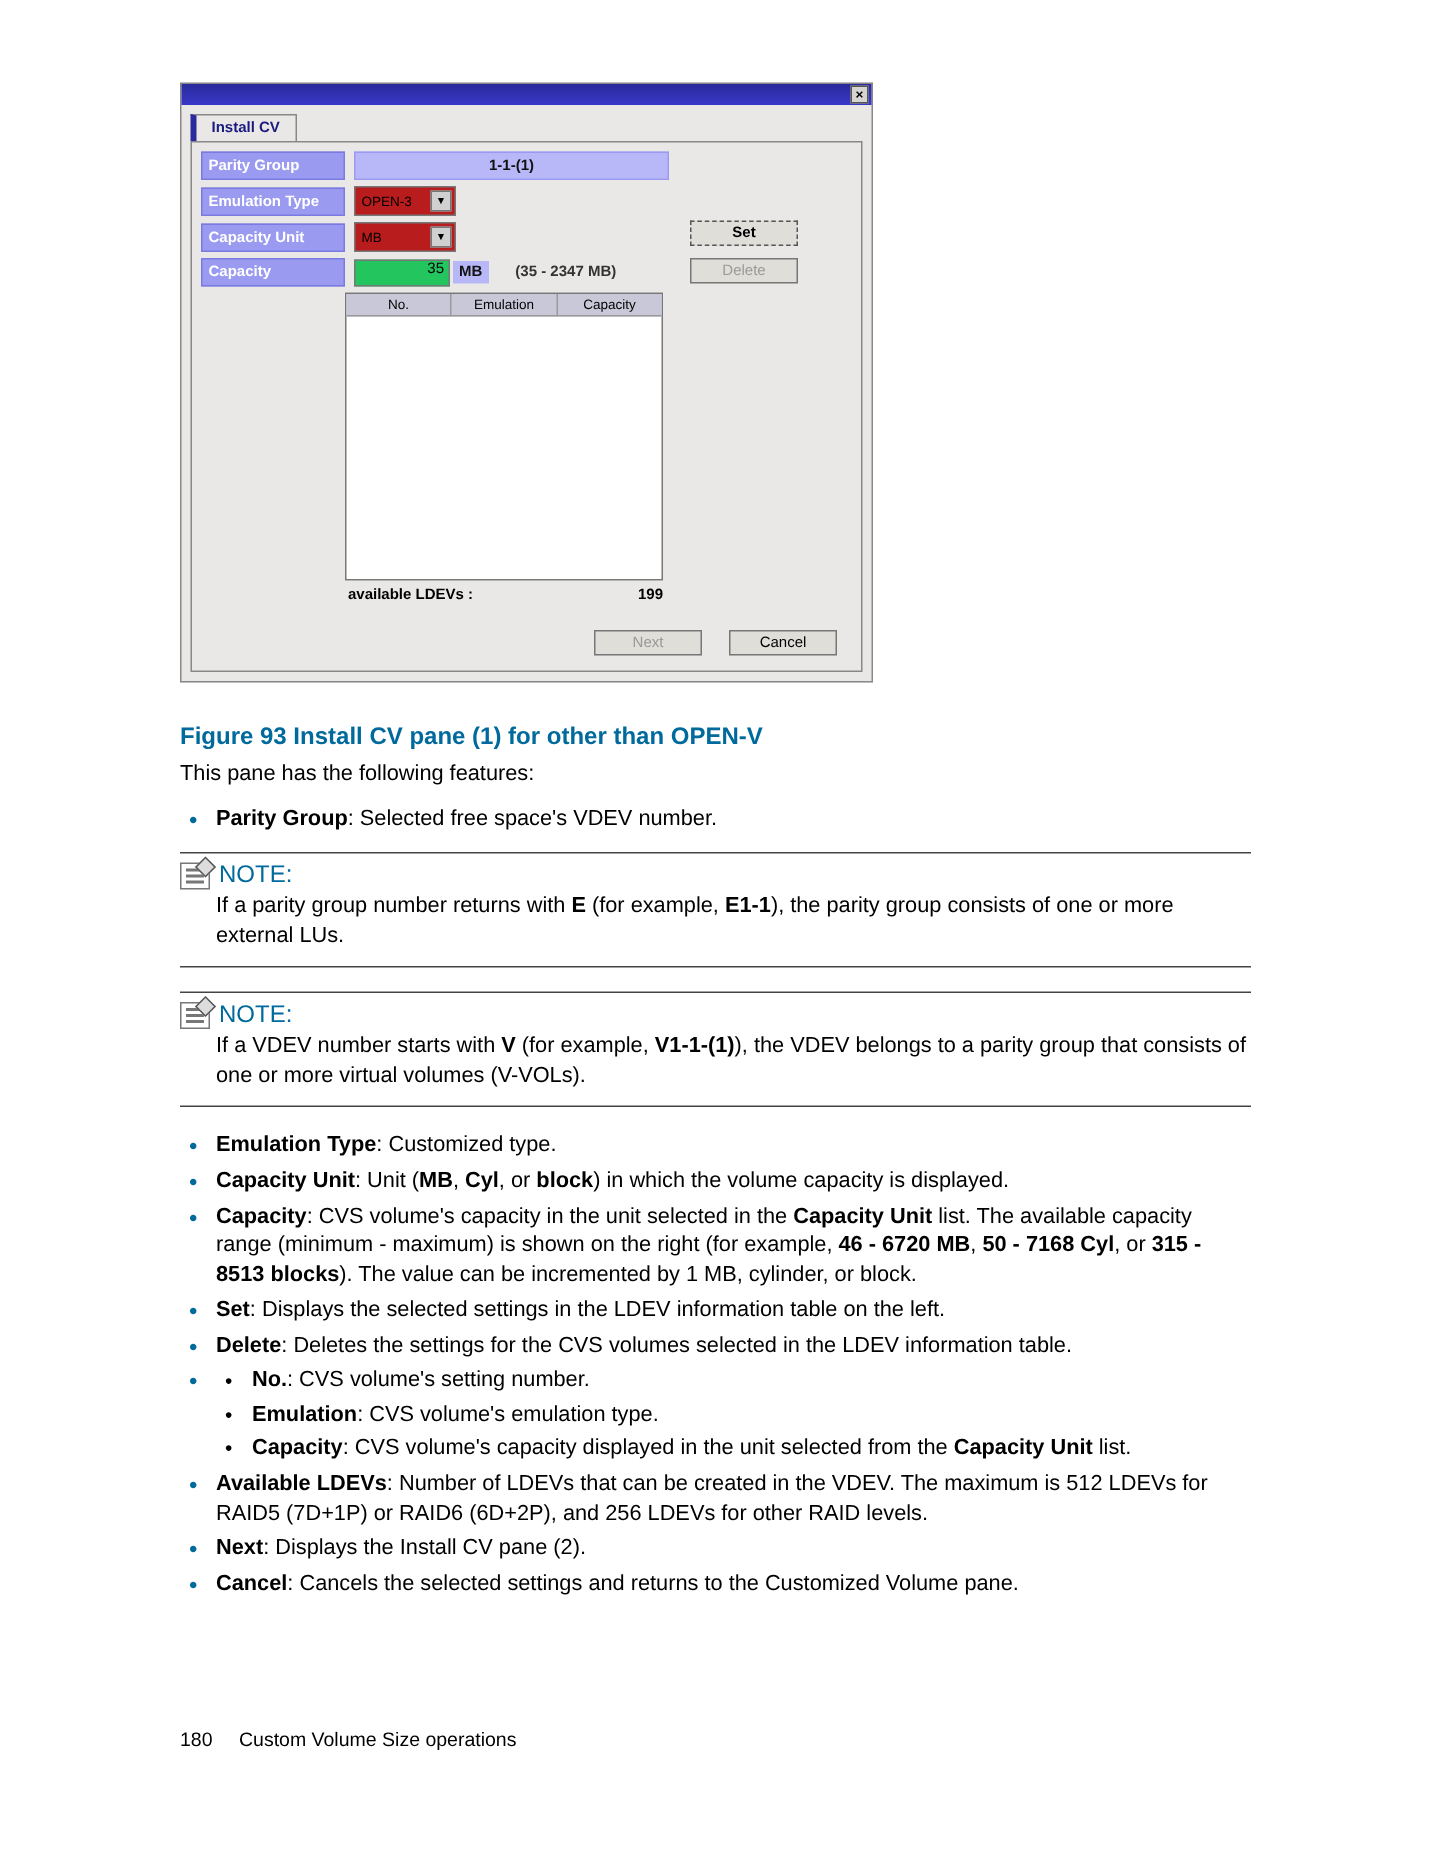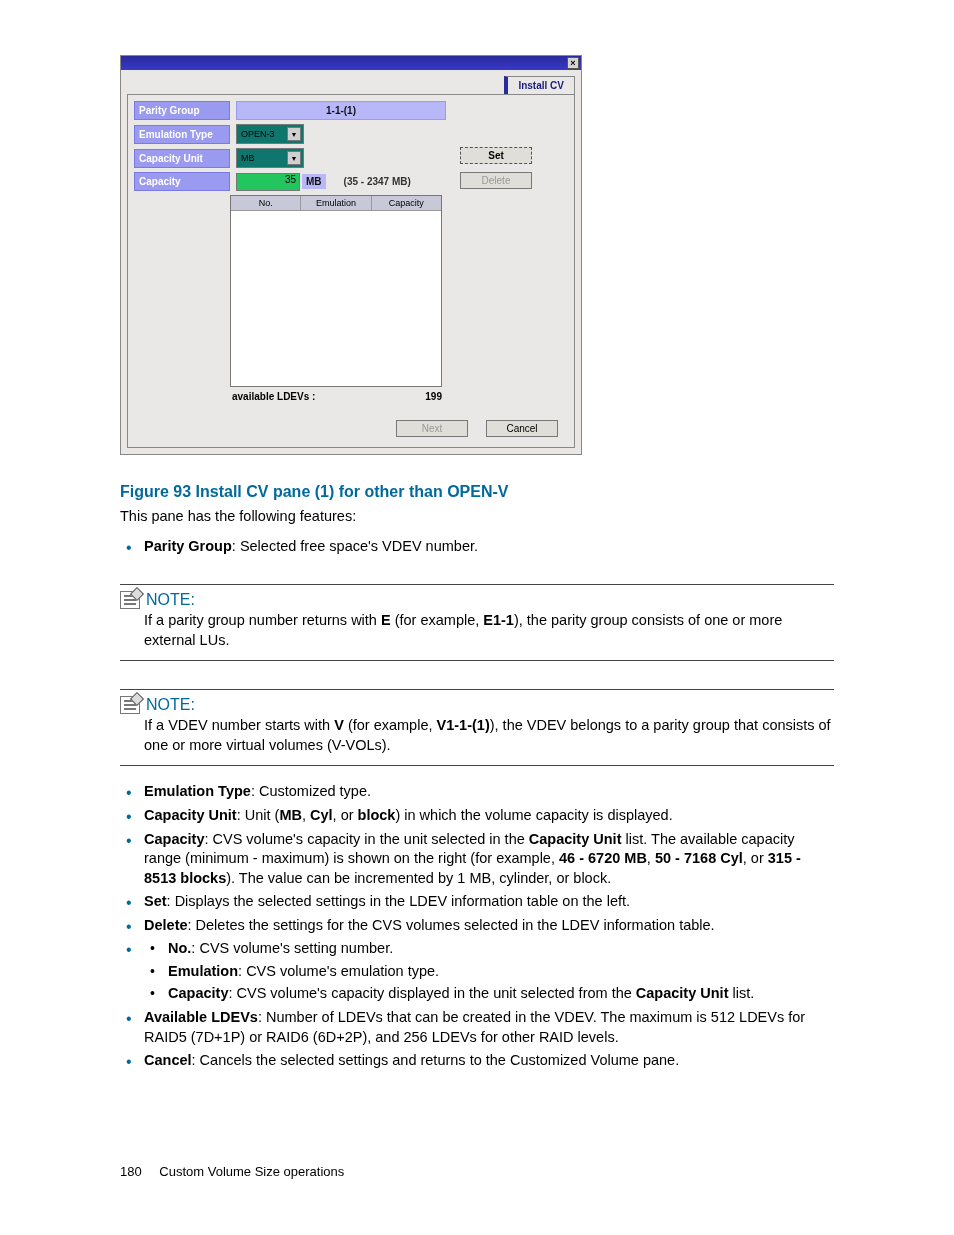--- a/index.html
+++ b/index.html
@@ -36,21 +36,20 @@
     background: #d6d4d0;
     border: 1px solid #555;
     font-size: 9px;
     line-height: 10px;
     text-align: center;
     font-weight: bold;
     box-sizing: border-box;
   }
   .dlg-tabbar {
     padding: 6px 6px 0 6px;
-    text-align: right;
   }
   .dlg-tab {
     display: inline-block;
     background: #e9e8e6;
     border: 1px solid #888;
     border-left: 4px solid #2a2a9c;
     border-bottom: none;
     padding: 3px 10px;
     font-weight: bold;
     color: #1a1a80;
@@ -82,21 +81,21 @@
     padding: 3px 4px;
     border: 1px solid #9a9af0;
     font-weight: bold;
     color: #111;
     text-align: center;
   }
   .form-select {
     margin-left: 6px;
     width: 60px;
     height: 18px;
-    background: #0f766e;
+    background: #b91c1c;
     border: 1px solid #777;
     display: inline-flex;
     align-items: center;
     justify-content: space-between;
     padding: 0 2px 0 4px;
     font-size: 9px;
   }
   .sel-arrow {
     width: 12px; height: 12px;
     background: #d0d0d0;
@@ -233,21 +232,21 @@
     content: "•";
     position: absolute;
     left: 6px;
     top: 0;
     color: #000;
     font-size: 14px;
   }
   .note-block {
     border-top: 1px solid #444;
     border-bottom: 1px solid #444;
-    margin: 28px 0 16px 0;
+    margin: 12px 0 16px 0;
     padding: 6px 0 10px 24px;
   }
   .note-head {
     color: #006a9c;
     font-weight: normal;
     font-size: 16px;
     margin: 0 0 2px -24px;
     display:flex;
     align-items:center;
     gap: 6px;
@@ -275,21 +274,21 @@
     background:#ddd;
     transform: rotate(45deg);
   }
   .note-text {
     font-size: 14.5px;
     line-height: 1.35;
   }
   b { font-weight: bold; }
   .footer {
     position: absolute;
-    bottom: 56px;
+    bottom: 68px;
     left: 120px;
     font-size: 13px;
   }
   .footer .pn { margin-right: 14px; }
 </style>
 </head>
 <body>
 
 <div class="page">
 
@@ -400,20 +399,23 @@
       <ul class="b2">
         <li><b>No.</b><span>:  CVS volume's setting number.</span></li>
         <li><b>Emulation</b><span>:  CVS volume's emulation type.</span></li>
         <li><b>Capacity</b><span>:  CVS volume's capacity displayed in the unit selected from the </span><b>Capacity Unit</b><span> list.</span></li>
       </ul>
     </li>
     <li>
       <b>Available LDEVs</b><span>: Number of LDEVs that can be created in the VDEV. The maximum is 512 LDEVs for RAID5 (7D+1P) or RAID6 (6D+2P), and 256 LDEVs for other RAID levels.</span>
     </li>
     <li>
+      <b>Next</b><span>: Displays the Install CV pane (2).</span>
+    </li>
+    <li>
       <b>Cancel</b><span>: Cancels the selected settings and returns to the Customized Volume pane.</span>
     </li>
   </ul>
 
   <div class="footer">
     <span class="pn">180</span>
     <span>Custom Volume Size operations</span>
   </div>
 </div>
 

